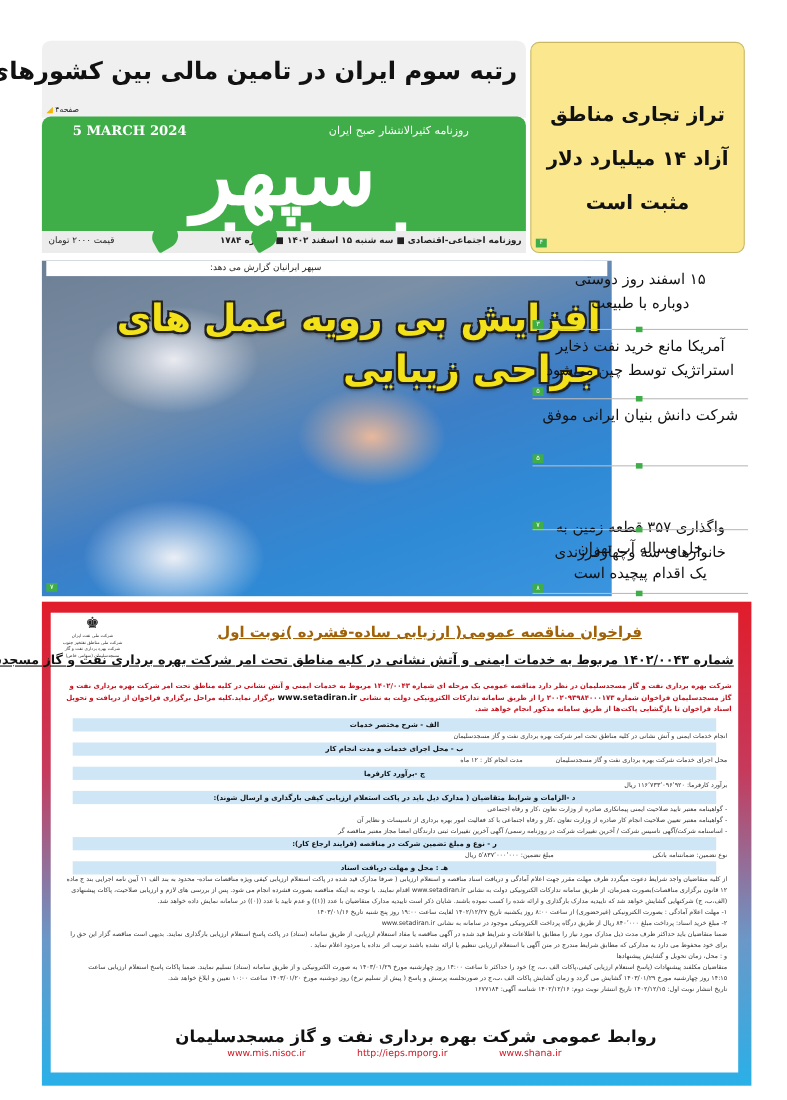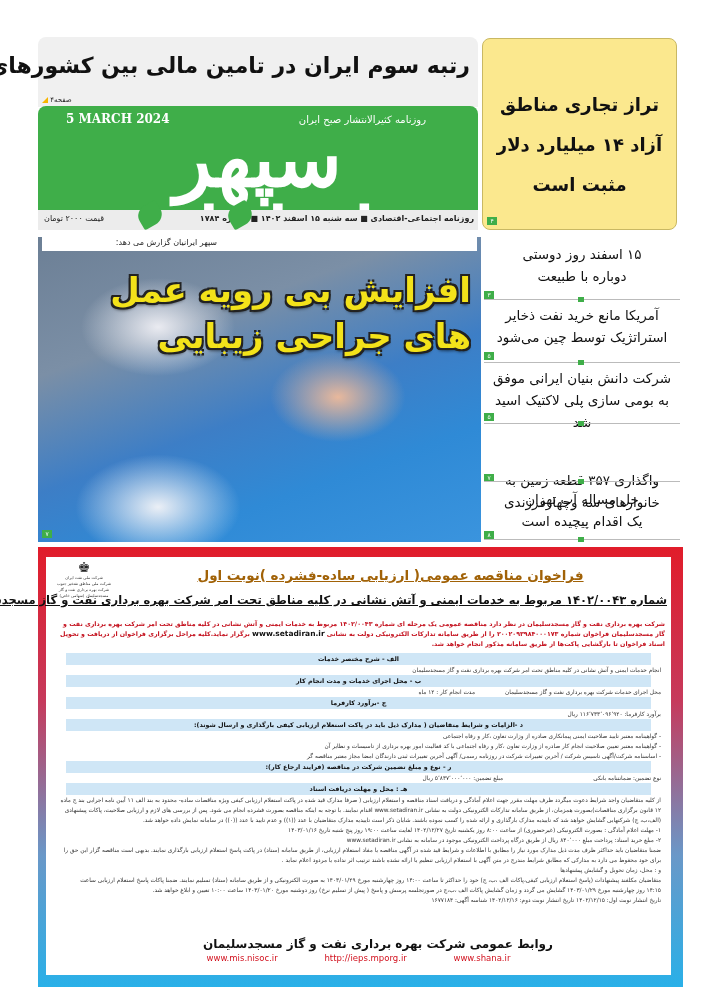--- a/index.html
+++ b/index.html
@@ -55,21 +55,21 @@
     background: #fbe88e; border: 1px solid #c9b863; border-radius: 8px;
   }
   .yellow-box .text {
     position: absolute; left: 6px; right: 6px; top: 14px; text-align: center;
     font-family: "DejaVu Sans", sans-serif; font-weight: bold; font-size: 18px; line-height: 40px; color: #111; margin-top: 32px;
   }
   .tag { position: absolute; width: 10px; height: 8px; background: #3fae49; color: #fff; font-size: 6px; line-height: 8px; text-align: center; }
 
   
   .photo {
-    position: absolute; left: 38px; top: 237px; width: 443px; height: 305px; overflow: hidden;
+    position: absolute; left: 38px; top: 237px; width: 518px; height: 305px; overflow: hidden;
     background:
       radial-gradient(ellipse 110px 70px at 120px 90px, rgba(240,240,245,0.95), rgba(240,240,245,0) 70%),
       radial-gradient(ellipse 110px 70px at 120px 270px, rgba(245,245,248,0.95), rgba(245,245,248,0) 75%),
       radial-gradient(ellipse 90px 60px at 300px 160px, #e8b89c, rgba(232,184,156,0) 75%),
       linear-gradient(160deg, #6c7f95 0%, #7b8fa6 30%, #3d7ec6 55%, #2f8ad6 75%, #3a94de 100%);
   }
   .photo .caption-bar {
     position: absolute; left: 4px; right: 4px; top: 0; height: 14px; background: #fff;
   }
   .photo .caption-bar span { position: absolute; right: 260px; top: 1px; font-size: 8px; color: #222; }
@@ -115,21 +115,21 @@
   .ad .sections { position: absolute; left: 0; right: 0; top: 96px; }
   .sec-head {
     height: 12px; background: #cfe6f6; text-align: center; font-size: 6.4px; line-height: 12px;
     color: #111; font-weight: bold; margin: 0 20px;
   }
   .sec-line { font-size: 5.8px; line-height: 10px; color: #333; text-align: right; padding: 0 10px; white-space: nowrap; overflow: hidden; }
   .sec-line .gap { display: inline-block; width: 30px; }
   .ad .footer {
     position: absolute; left: 0; right: 0; bottom: 12px; text-align: center;
   }
-  .ad .footer .org { font-weight: bold; font-size: 12px; color: #111; padding-left: 39px; }
+  .ad .footer .org { font-weight: bold; font-size: 15px; color: #111; padding-left: 39px; }
   .ad .footer .links { margin-top: 2px; font-size: 8.5px; color: #d2111e; direction: ltr; }
   .ad .footer .links span { margin: 0 22px; }
 </style>
 </head>
 <body>
 
 <div class="page">
 
   <div class="top-headline">
     <div class="text">رتبه سوم ایران در تامین مالی بین کشورهای اسلامی</div>
@@ -173,21 +173,20 @@
 
   <div class="news" style="top:304px;">
     <div>آمریکا مانع خرید نفت ذخایر</div>
     <div>استراتژیک توسط چین می‌شود</div>
   </div>
   <div class="tag" style="left:484px; top:352px;">۵</div>
   <div class="news-sep" style="top:362px;"></div>
 
   <div class="news" style="top:367px;">
     <div>شرکت دانش بنیان ایرانی موفق</div>
-    <div>به بومی سازی پلی لاکتیک اسید شد</div>
   </div>
   <div class="tag" style="left:484px; top:413px;">۵</div>
   <div class="news-sep" style="top:423px;"></div>
 
   <div class="news" style="top:428px;margin-top:41px;">
     <div>واگذاری ۳۵۷ قطعه زمین به</div>
     <div>خانوارهای سه وچهارفرزندی</div>
   </div>
   <div class="tag" style="left:484px; top:474px;">۷</div>
   <div class="news-sep" style="top:481px;"></div>

